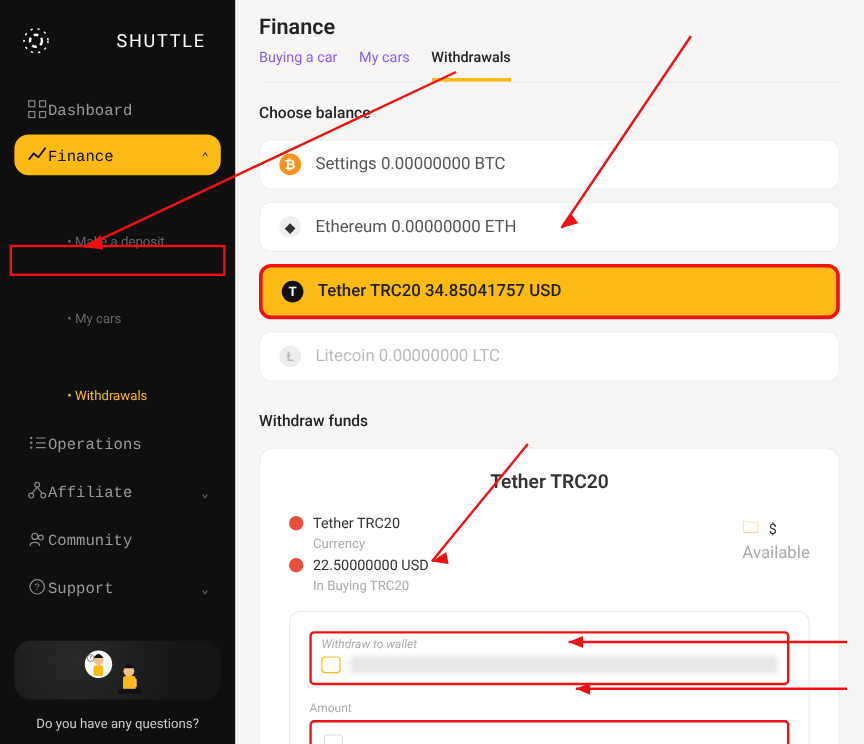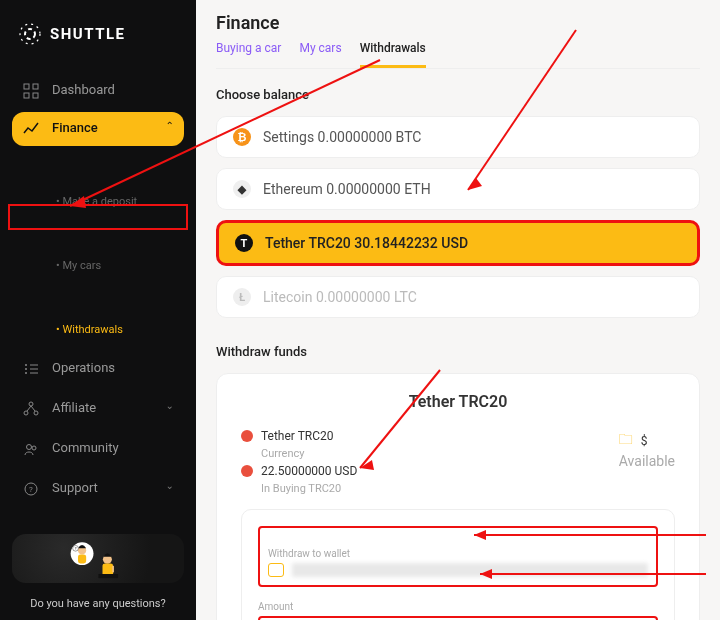--- a/index.html
+++ b/index.html
@@ -3,23 +3,23 @@
 <meta charset="utf-8">
 <style>
   * { box-sizing: border-box; margin: 0; padding: 0; }
   body { font-family: -apple-system, BlinkMacSystemFont, "Segoe UI", Roboto, sans-serif; font-size: 13px; color: #333; background: #f7f6f5; width: 720px; height: 620px; overflow: hidden; }
   .app { display: flex; width: 720px; height: 620px; }
 
   
   .sidebar { width: 196px; background: #0f0f10; color: #888; display: flex; flex-direction: column; position: relative; }
   .logo { display: flex; align-items: center; gap: 8px; padding: 22px 18px 26px 18px; }
   .logo svg { width: 24px; height: 24px; }
-  .logo-text { color: #fff; font-weight: 700; font-size: 15px; letter-spacing: 1.5px; }
+  .logo-text { color: #fff; font-weight: 400; font-size: 15px; letter-spacing: 1.5px; margin-left: 47px; }
   .nav { display: flex; flex-direction: column; gap: 2px; padding: 0 12px; }
-  .nav-item { display: flex; align-items: flex-start; gap: 12px; padding: 10px 10px; border-radius: 10px; color: #999; cursor: pointer; font-size: 13px; }
+  .nav-item { display: flex; align-items: flex-end; gap: 0; padding: 10px 10px; border-radius: 10px; color: #999; cursor: pointer; font-size: 13px; font-family: Liberation Mono, monospace; }
   .nav-item .nav-icon { width: 18px; height: 18px; display:flex; align-items:center; justify-content:center; color:#888; }
   .nav-item.boxed { background: #fcbb14; border-radius: 12px; padding: 8px 10px; color:#111; font-weight:500;}
   .nav-item.boxed svg *{stroke:#111;}
   .nav-sub { padding: 2px 0 8px 44px; display:flex; flex-direction:column; gap:2px; }
   .nav-sub-item { font-size: 11px; color: #666; padding: 4px 0; cursor:pointer;margin-top:41px; }
   .nav-sub-item.hl { color: #fcbb14; }
   .nav-caret { margin-left: auto; font-size: 10px; color:#777; }
   .nav-item.boxed .nav-caret{color:#111;}
   .illus { margin: 26px 12px 0 12px; border-radius: 14px; background: radial-gradient(circle at 30% 30%, #2a2a2a 0%, #151515 70%); height: 120px; position:relative; overflow:hidden; }
   .questions { text-align:center; color:#ccc; font-size:11px; padding: 14px 0 10px; }
@@ -51,21 +51,21 @@
   .meta-row { display:flex; align-items:center; gap:8px;}
   .meta-row .dot { width:12px; height:12px; border-radius:50%; background:#e94f3d; }
   .meta-sub { color:#aaa; font-size:11px; padding-left:20px;}
   .meta-right { text-align:left; }
   .meta-right .folder { color:#fcbb14; font-size:14px; }
   .avail { color:#aaa; font-size:14px;}
 
   .form-box { border:1px solid #eee; border-radius:10px; padding: 16px; display:flex; flex-direction:column; gap: 14px; }
   .field { position:relative; }
   .field-label { font-size:10px; color:#aaa; margin-bottom:4px; display:block;}
-  .wallet-box { border:2px solid #e11; border-radius:4px; padding: 20px 8px 8px 8px; }
+  .wallet-box { border:2px solid #e11; border-radius:4px; padding: 4px 8px 8px 8px; font-style: italic; }
   .wallet-input { display:flex; align-items:center; gap:8px; }
   .wallet-input .wicon { width:16px; height:14px; border:1.5px solid #fcbb14; border-radius:3px; }
   .blurred { flex:1; height:14px; background: #e8e8e8; filter: blur(2px); }
   .amount-box { border:2px solid #e11; border-radius:4px; padding: 10px 10px; display:flex; align-items:center; }
   .amount-box .aicon { width:16px; height:14px; border:1.5px solid #ddd; border-radius:3px; }
 
   
   .arrow { position:absolute; pointer-events:none; }
   .arrow line, .arrow path { stroke:#e11; stroke-width:2; fill:none;}
   .arrow polygon { fill:#e11; }
@@ -190,21 +190,21 @@
       <div class="bal">
         <span class="coin coin-btc">₿</span>
         <span><span>Settings</span> <span>0.00000000</span> <span>BTC</span></span>
       </div>
       <div class="bal">
         <span class="coin coin-eth">◆</span>
         <span><span>Ethereum</span> <span>0.00000000</span> <span>ETH</span></span>
       </div>
       <div class="bal selected">
         <span class="coin coin-usdt">T</span>
-        <span><span>Tether TRC20</span> <span>30.18442232</span> <span>USD</span></span>
+        <span><span>Tether TRC20</span> <span>34.85041757</span> <span>USD</span></span>
       </div>
       <div class="bal disabled">
         <span class="coin coin-ltc">Ł</span>
         <span><span>Litecoin</span> <span>0.00000000</span> <span>LTC</span></span>
       </div>
     </div>
 
     <div class="section-title">Withdraw funds</div>
 
     <div class="card">

